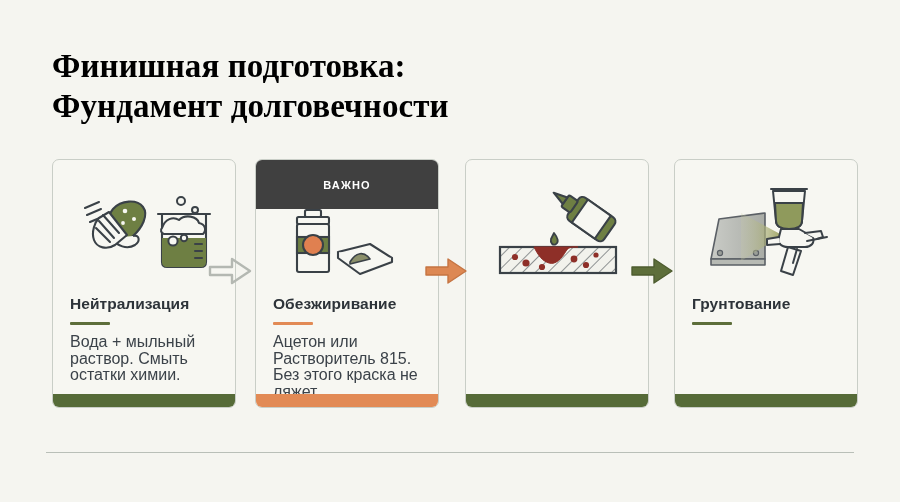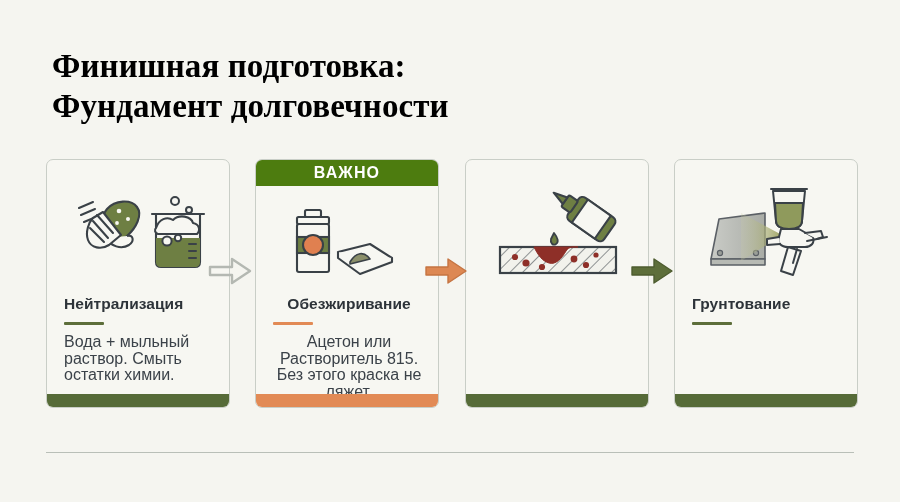--- a/index.html
+++ b/index.html
@@ -49,32 +49,32 @@
     position: absolute;
     top: 0;
     width: 184px;
     height: 249px;
     background: #f7f7f2;
     border: 1px solid #c9cec7;
     border-radius: 7px;
     box-sizing: border-box;
     overflow: hidden;
   }
-  .card.c1 { left: 0px; }
+  .card.c1 { left: 6px; }
   .card.c2 { left: 209px; }
   .card.c3 { left: 419px; }
   .card.c4 { left: 628px; }
 
   .card-banner {
     position: absolute;
     left: 0; right: 0; top: 0;
-    height: 26px;
-    background: #4d7c0f;
+    height: 49px;
+    background: #404040;
     color: #ffffff;
-    font-size: 16px;
+    font-size: 11px;
     font-weight: bold;
     letter-spacing: 1.1px;
     display: flex;
     align-items: center;
     justify-content: center;
   }
 
   .card-icon {
     position: absolute;
     left: 0; right: 0;
@@ -87,21 +87,21 @@
   .card.c3 .card-icon,
   .card.c4 .card-icon { top: 22px; }
   .card.c2 .card-icon { top: 34px; }
 
   .card-text {
     position: absolute;
     left: 17px;
     right: 13px;
   }
   .card.c1 .card-text { top: 134px; }
-  .card.c2 .card-text { top: 134px; text-align: center; }
+  .card.c2 .card-text { top: 134px; }
   .card.c3 .card-text { top: 127px; }
   .card.c4 .card-text { top: 134px; }
 
   .card-title {
     font-size: 15.5px;
     font-weight: bold;
     color: #2d3339;
     line-height: 19px;
     letter-spacing: 0.05px;
   }

